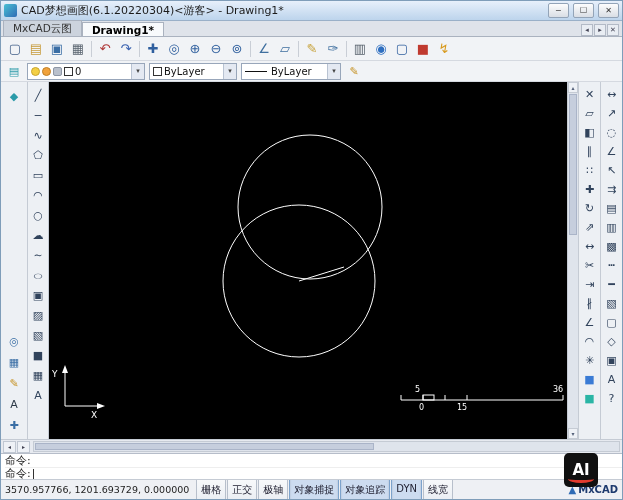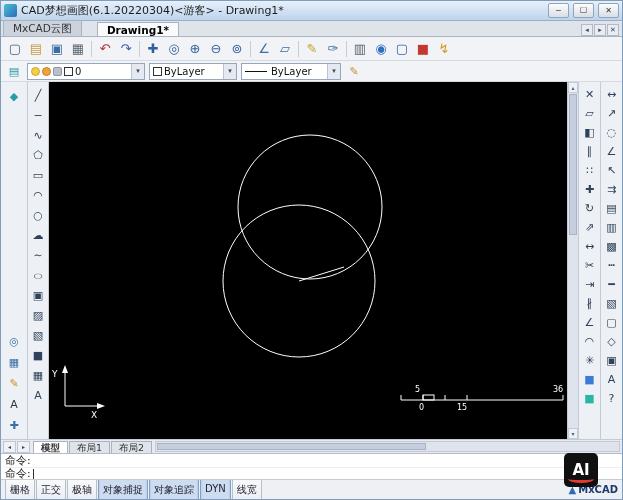--- a/index.html
+++ b/index.html
@@ -12,21 +12,21 @@
   .title-icon{width:13px;height:13px;border-radius:2px;background:linear-gradient(135deg,#49c0d4,#2f6bb5);flex-shrink:0}
   .title-text{flex:1;font-size:11px;color:#1b1b1b;white-space:nowrap;overflow:hidden}
   .win-btn{width:21px;height:15px;border:1px solid #93a4b8;border-radius:2px;background:linear-gradient(#fdfdfd,#d9dee5);font-size:8px;color:#333;display:flex;align-items:center;justify-content:center;flex-shrink:0}
 
   
   .menubar{height:17px;background:#f0f2f5;border-bottom:1px solid #dcdfe5;display:flex;align-items:center;padding-left:2px;flex-shrink:0}
   .menu-item{font-size:11px;color:#1a1a1a;padding:1px 7px;white-space:nowrap}
 
   
   .doctabs{height:16px;background:#dfe3ea;border-bottom:1px solid #aab2bf;display:flex;align-items:flex-end;padding-left:2px;flex-shrink:0}
-  .doc-tab-list{display:flex;gap:15px;align-items:flex-end;height:100%;padding-top:1px}
+  .doc-tab-list{display:flex;gap:0;align-items:flex-end;height:100%;padding-top:1px}
   .doc-tab{font-size:10.5px;color:#333;background:#ccd3dd;border:1px solid #aab2bf;border-bottom:none;padding:1px 9px 0;white-space:nowrap}
   .doc-tab.active{background:#f8fafc;color:#000;font-weight:bold}
   .tab-ctrls{margin-left:auto;display:flex;align-items:center;gap:1px;padding:0 3px}
   .tab-ctrl{width:12px;height:12px;border:1px solid #b3bac6;background:#e9edf3;color:#445;font-size:7px;display:flex;align-items:center;justify-content:center}
 
   
   .toolbar{display:flex;align-items:center;background:#f1f3f6;border-bottom:1px solid #d5d9e0;padding:0 4px;flex-shrink:0}
   .main-toolbar{height:24px;gap:1px}
   .layer-toolbar{height:21px;gap:4px}
   .tb-btn{width:20px;height:20px;display:flex;align-items:center;justify-content:center;border:1px solid transparent;border-radius:2px}
@@ -431,39 +431,35 @@
         </div>
         <div class="side-btn">
           <span class="glyph" style="color: rgb(49, 67, 92);">?</span>
         </div>
       </div>
   </div>
 
   <div class="layoutbar">
     <div class="nav-btn">◂</div>
     <div class="nav-btn">▸</div>
-    <div class="sheet-tabs">
-        <div class="sheet-tab active">模型</div>
-        <div class="sheet-tab">布局1</div>
-        <div class="sheet-tab">布局2</div>
-      </div>
     <div class="hscroll">
       <div class="hthumb"></div>
     </div>
   </div>
 
   <div class="command">
     <div class="cmd-row">命令:</div>
     <div class="cmd-row cmd-prompt">
       <span>命令:</span>
       <span class="caret"></span>
     </div>
   </div>
 
   <div class="statusbar">
+    <div class="coords">3570.957766, 1201.693729, 0.000000</div>
     <div class="toggles">
         <div class="toggle">栅格</div>
         <div class="toggle">正交</div>
         <div class="toggle">极轴</div>
         <div class="toggle pressed">对象捕捉</div>
         <div class="toggle pressed">对象追踪</div>
         <div class="toggle pressed">DYN</div>
         <div class="toggle">线宽</div>
       </div>
     <div class="brand">

